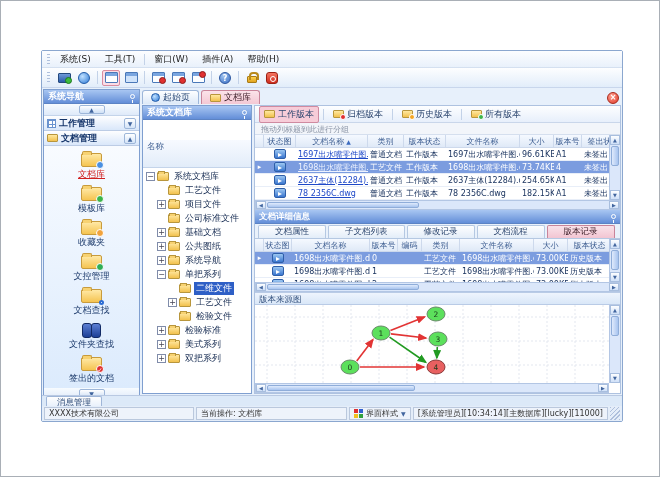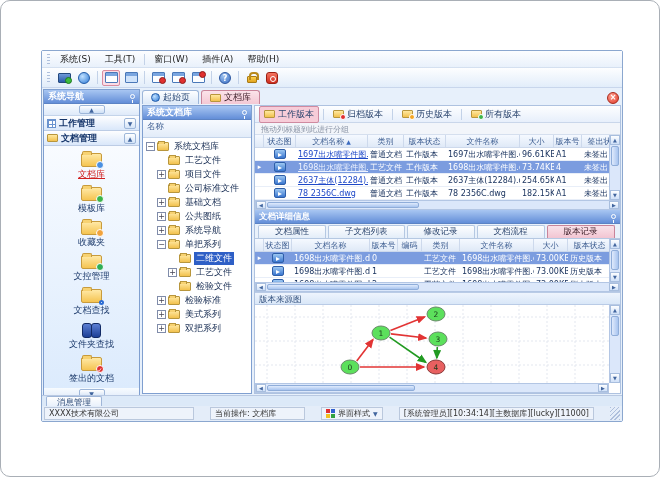--- a/index.html
+++ b/index.html
@@ -1,17 +1,17 @@
 <!DOCTYPE html>
 <html><head>
 <meta charset="utf-8">
 <style>
 * { box-sizing: border-box; margin: 0; padding: 0; font-family: "DejaVu Sans", "Liberation Sans", sans-serif; }
 html,body { background:#fff; }
-.page { position:relative; width:660px; height:477px; background:#fff; border:1px solid #a9afb6; border-radius:10px; overflow:hidden; }
+.page { position:relative; width:660px; height:477px; background:#fff; border:1px solid #a9afb6; border-radius:0; overflow:hidden; }
 .app { position:absolute; left:40px; top:49px; width:582px; height:372px; background:#e7f0fb; border:1px solid #8ba7cf; border-radius:2px; }
 
 
 .menubar { height:17px; display:flex; align-items:center; background:linear-gradient(#fcfdff,#e9f1fb); border-bottom:1px solid #d4e0f0; padding-left:2px; }
 .menu-item { font-size:9px; color:#222; padding:0 7px; cursor:default; }
 .msep { width:1px; height:11px; background:#c3d2e8; margin:0 2px; }
 .grip { width:3px; height:11px; margin:0 3px; background:repeating-linear-gradient(#aebfdc 0 1px, transparent 1px 3px); }
 .toolbar { height:20px; display:flex; align-items:center; gap:2px; background:linear-gradient(#fdfeff,#e2edfa); border-bottom:1px solid #c8d6ec; padding-left:2px; }
 .tbtn { width:18px; height:16px; display:flex; align-items:center; justify-content:center; border:1px solid transparent; border-radius:2px; }
 .tbtn.active { border-color:#d98ca0; background:#fbdde6; }
@@ -53,21 +53,21 @@
 .bfolder.binoc::after { content:''; position:absolute; right:1px; top:0; width:8px; height:13px; background:linear-gradient(#5b7fd4,#1d3f96); border:1px solid #122a66; border-radius:3px; }
 .slabel { font-size:9px; color:#1c3a6b; }
 .slabel.sel { color:#d02020; text-decoration:underline; }
 
 .doc-tabs { position:absolute; left:100px; top:0; right:1px; height:15px; display:flex; align-items:flex-end; gap:2px; padding-right:2px; }
 .dtab { height:14px; display:flex; align-items:center; gap:3px; padding:0 8px; font-size:9px; border:1px solid #9db6d9; border-bottom:none; border-radius:3px 3px 0 0; background:linear-gradient(#fdfeff,#dde9f8); color:#2c4a77; }
 .dtab.active { background:linear-gradient(#fbe3ea,#f4c8d4); border-color:#c8849a; color:#40222c; }
 .dclose { margin-left:auto; width:12px; height:12px; border-radius:50%; background:radial-gradient(circle at 35% 30%, #ff9f8f, #e03a2a); border:1px solid #a8291c; color:#fff; font-size:8px; line-height:10px; text-align:center; font-weight:bold; }
 
 .tree-panel { position:absolute; left:100px; top:16px; width:110px; bottom:1px; background:#fff; border:1px solid #7f9fd0; display:flex; flex-direction:column; }
-.tree-colhead { height:18px; flex:none; background:linear-gradient(#f7faff,#e2ecf9); border-bottom:1px solid #c4d4ea; font-size:8.5px; color:#3f5f92; padding:1px 0 0 4px; }
+.tree-colhead { height:28px; flex:none; background:linear-gradient(#f7faff,#e2ecf9); border-bottom:1px solid #c4d4ea; font-size:8.5px; color:#3f5f92; padding:1px 0 0 4px;margin-top:20px; }
 .tree-body { flex:1; overflow:hidden; background:#fff; padding-top:1px; }
 .trow { display:flex; align-items:center; height:14px; font-size:9px; color:#1a2f55; white-space:nowrap; overflow:hidden; }
 .tgl { width:9px; height:9px; flex:none; border:1px solid #808caa; background:#fff; color:#445; font-size:8px; line-height:7px; text-align:center; margin-right:2px; }
 .tgl.none { visibility:hidden; }
 .tfolder { width:12px; height:9px; flex:none; background:linear-gradient(#ffe8a0,#f2c14e); border:1px solid #b8963c; border-radius:1px; margin-right:3px; position:relative; }
 .tfolder::before { content:''; position:absolute; top:-2px; left:0; width:5px; height:2px; background:#f7d272; border:1px solid #b8963c; border-bottom:none; }
 .tlabel { padding:0 2px; }
 .tlabel.sel { background:#2e5fc6; color:#fff; }
 
 .content { position:absolute; left:212px; top:16px; right:1px; bottom:1px; display:flex; flex-direction:column; background:#eef4fc; border:1px solid #aec2e0; }
@@ -112,21 +112,21 @@
 .ttab.active { background:linear-gradient(#fae2e9,#f2c5d2); border-color:#c8849a; color:#40222c; }
 
 .gtitle { height:13px; flex:none; background:linear-gradient(#eef4fd,#d9e7f8); border-top:1px solid #b9cbe6; border-bottom:1px solid #b9cbe6; font-size:8.5px; color:#33517e; padding:1px 0 0 4px; }
 .graph { position:relative; flex:1; background:#fff; overflow:hidden; }
 .graph svg { display:block; }
 .graph .vsb { bottom:10px; }
 .graph-hsb { position:absolute; left:0; right:11px; bottom:0; }
 
 .bottom-tabs { position:absolute; left:0; right:0; top:344px; height:13px; background:#dce9f8; border-top:1px solid #b9c9e2; display:flex; align-items:flex-end; }
 .btab { margin-left:4px; height:12px; padding:0 10px; font-size:8.5px; color:#2c4a77; background:linear-gradient(#fefefe,#e4eefb); border:1px solid #9fb6d8; border-bottom:none; border-radius:2px 2px 0 0; display:flex; align-items:center; }
-.statusbar { position:absolute; left:0; right:0; bottom:0; height:15px; display:flex; align-items:stretch; gap:16px; padding:1px 2px; background:#e4edf9; }
+.statusbar { position:absolute; left:0; right:0; bottom:0; height:15px; display:flex; align-items:stretch; gap:2px; padding:1px 2px; background:#e4edf9; }
 .scell { border:1px solid #bac8dd; background:#eef3fb; display:flex; align-items:center; gap:3px; padding:0 4px; font-size:8px; color:#333; white-space:nowrap; overflow:hidden; }
 .scell.company { width:150px; flex:none; }
 .scell.op { flex:1; }
 .palette { display:grid; grid-template-columns:4px 4px; grid-auto-rows:4px; gap:1px; }
 .palette span { display:block; }
 .p1{background:#e03030;} .p2{background:#3060d0;} .p3{background:#f0c020;} .p4{background:#30a040;}
 .ddarrow { font-size:6px; color:#41659e; }
 .rgrip { width:10px; background:repeating-linear-gradient(135deg,#aebfdc 0 1px, transparent 1px 3px); }
 </style>
 </head>

